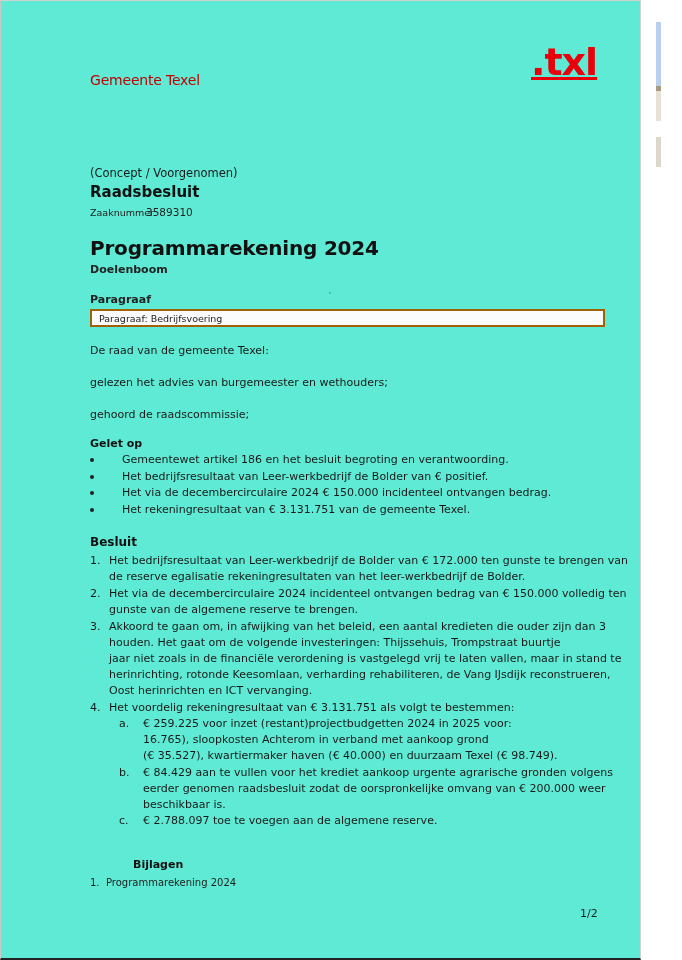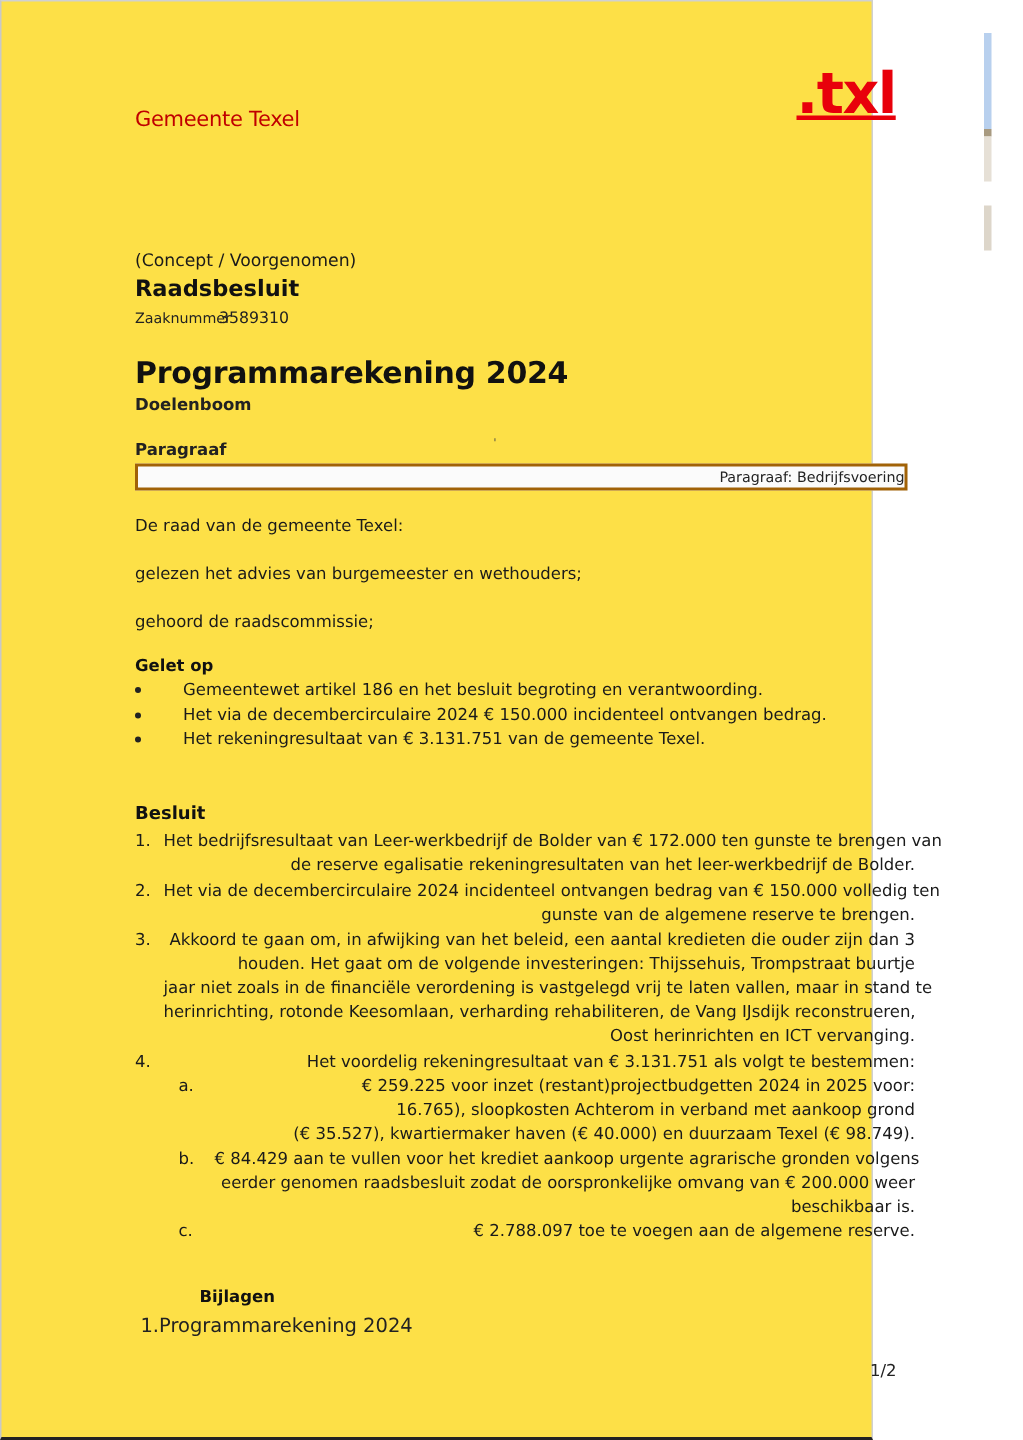--- a/index.html
+++ b/index.html
@@ -1,24 +1,23 @@
 <!DOCTYPE html>
 <html><head>
 <meta charset="utf-8">
 <style>
   * { box-sizing: border-box; margin: 0; padding: 0; }
   html, body { width: 682px; height: 960px; background: #ffffff; overflow: hidden; }
   body { font-family: "DejaVu Sans", sans-serif; color: #1a1a1a; position: relative; }
 
   .page {
-    position: absolute; left: 0; top: 0; width: 582px; height: 960px;
+    position: absolute; left: 0; top: 0; width: 641px; height: 960px;
     border-left: 1px solid #c8c8c8; border-top: 1px solid #d0d0d0; border-right: 1px solid #d0d0d0;
     border-bottom: 2px solid #222;
-    background: #fde047;
-    text-align: right;
+    background: #5eead4;
   }
   .side-strip {
     position: absolute; left: 655px; top: 21px; width: 5px; height: 145px;
   }
   .side-strip .seg1 { position: absolute; left: 0; top: 0; width: 5px; height: 64px; background: #b8d0ee; }
   .side-strip .seg2 { position: absolute; left: 0; top: 64px; width: 5px; height: 5px; background: #a89a80; }
   .side-strip .seg3 { position: absolute; left: 0; top: 69px; width: 5px; height: 30px; background: #e6e0d6; }
   .side-strip .seg4 { position: absolute; left: 0; top: 115px; width: 5px; height: 30px; background: #ddd6ca; }
 
   .org-name {
@@ -60,21 +59,21 @@
   .decision-list { position: absolute; left: 89px; top: 552px; width: 520px; }
   .d-item { position: relative; font-size: 11px; color: #1a1a1a; line-height: 16px; padding-left: 19px; margin-bottom: 1px; }
   .d-item .num { position: absolute; left: 0; top: 0; }
   .d-line { display: block; white-space: nowrap; }
 
   .sub-list { margin-top: 0; }
   .s-item { position: relative; padding-left: 24px; margin-left: 10px; line-height: 16.2px; }
   .s-item .let { position: absolute; left: 0; top: 0; }
 
   .h-bijlagen { position: absolute; left: 89px; top: 857px; font-size: 11px; font-weight: bold; color: #111; margin-left: 43px; }
-  .attach-item { position: absolute; left: 89px; top: 876px; font-size: 13px; color: #222; }
+  .attach-item { position: absolute; left: 89px; top: 876px; font-size: 10px; color: #222; }
   .attach-item .num { display: inline-block; width: 16px; }
 
   .page-num { position: absolute; left: 579px; top: 906px; font-size: 11px; color: #222; }
 </style>
 </head>
 <body>
 
 <div class="page">
 
   <div class="side-strip">
@@ -101,20 +100,24 @@
 
   <div class="p" style="top:343px">De raad van de gemeente Texel:</div>
   <div class="p" style="top:375px">gelezen het advies van burgemeester en wethouders;</div>
   <div class="p" style="top:407px">gehoord de raadscommissie;</div>
 
   <div class="h-gelet">Gelet op</div>
   <div class="bullet-list">
     <div class="bullet-item">
       <span class="dot"></span>
       <span class="txt">Gemeentewet artikel 186 en het besluit begroting en verantwoording.</span>
+    </div>
+    <div class="bullet-item">
+      <span class="dot"></span>
+      <span class="txt">Het bedrijfsresultaat van Leer-werkbedrijf de Bolder van € positief.</span>
     </div>
     <div class="bullet-item">
       <span class="dot"></span>
       <span class="txt">Het via de decembercirculaire 2024 € 150.000 incidenteel ontvangen bedrag.</span>
     </div>
     <div class="bullet-item">
       <span class="dot"></span>
       <span class="txt">Het rekeningresultaat van € 3.131.751 van de gemeente Texel.</span>
     </div>
   </div>

